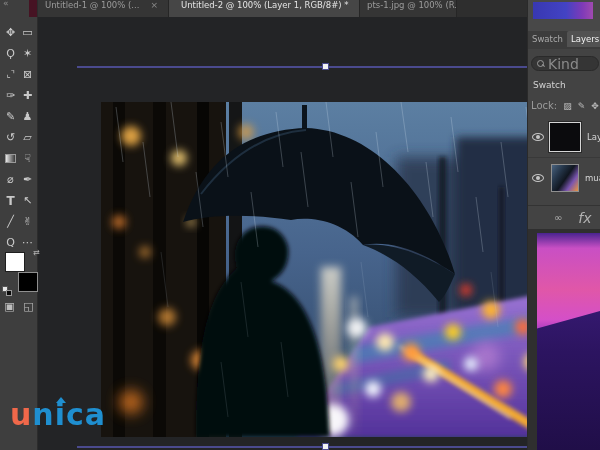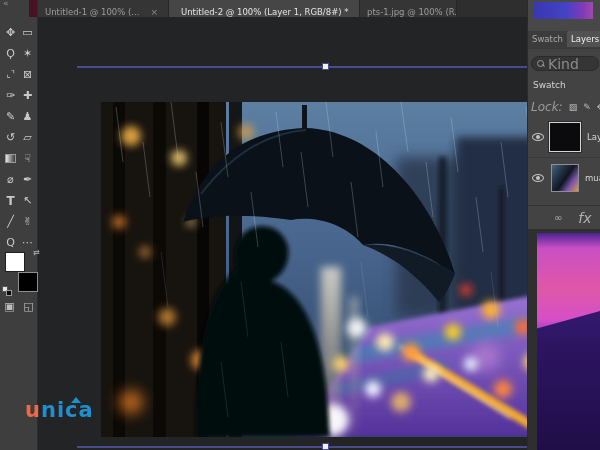--- a/index.html
+++ b/index.html
@@ -21,21 +21,21 @@
   .bgc{position:absolute;right:0;bottom:4px;width:20px;height:20px;background:#000000;border:1px solid #8f8f8f;z-index:1;}
   .swap{position:absolute;right:-2px;top:-4px;color:#b5b5b5;font-size:8px;z-index:3;}
   .mini{position:absolute;left:-2px;bottom:0;width:10px;height:10px;z-index:3;}
   .mini .mfg{position:absolute;left:0;top:0;width:6px;height:6px;background:#e8e8e8;border:1px solid #555;}
   .mini .mbg{position:absolute;right:0;bottom:0;width:6px;height:6px;background:#0a0a0a;border:1px solid #999;}
   .tb-bottom{position:absolute;left:0;top:300px;width:38px;display:flex;justify-content:space-around;color:#bdbdbd;font-size:11px;}
 
   
   .tabbar{position:absolute;left:38px;top:0;width:562px;height:17px;background:#2e2e2e;z-index:4;display:flex;}
   .maroon{position:absolute;left:-9px;top:0;width:8px;height:17px;background:#461323;z-index:5;}
-  .tab{height:17px;display:flex;align-items:flex-end;gap:11px;padding:0 7px;background:#353535;border-right:1px solid #262626;white-space:nowrap;overflow:hidden;}
+  .tab{height:17px;display:flex;align-items:flex-start;gap:11px;padding:0 7px;background:#353535;border-right:1px solid #262626;white-space:nowrap;overflow:hidden;}
   .tab .ttl{font-size:8.5px;color:#9b9b9b;}
   .tab .tclose{font-size:9px;color:#8a8a8a;}
   .tab.active{background:#464646;padding-left:12px;}
   .tab.active .ttl{color:#e4e4e4;}
   .tab1{width:131px;}.tab2{width:191px;}.tab3{width:97px;}
 
   
   .canvas{position:absolute;left:38px;top:17px;width:489px;height:433px;background:#232426;z-index:1;}
   .photo{position:absolute;left:63px;top:85px;width:449px;height:335px;z-index:2;}
   .guide{position:absolute;left:39px;width:488px;height:2px;background:#4a4a8e;z-index:3;}
@@ -49,21 +49,21 @@
   .rp-tabs{position:absolute;left:0;top:31px;width:73px;height:18px;background:#3c3c3c;display:flex;align-items:flex-start;}
   .rp-tab{font-size:8.5px;color:#a9a9a9;padding:3px 4px 3px 4px;white-space:nowrap;}
   .rp-tab.active{background:#525252;color:#f2f2f2;border-radius:2px 2px 0 0;}
   .rp-search{position:absolute;left:3px;top:56px;width:68px;height:15px;background:#353535;border:1px solid #2a2a2a;border-radius:8px;display:flex;align-items:center;gap:4px;padding:0 5px;overflow:hidden;}
   .mag{position:relative;width:7px;height:7px;flex:0 0 auto;}
   .mag::before{content:"";position:absolute;left:0;top:0;width:5px;height:5px;border:1px solid #9a9a9a;border-radius:50%;}
   .mag::after{content:"";position:absolute;left:5px;top:5px;width:3px;height:1px;background:#9a9a9a;transform:rotate(45deg);}
   .rp-search .ph{font-size:14px;color:#8b8b8b;white-space:nowrap;}
   .rp-blend{position:absolute;left:5px;top:80px;font-size:9px;color:#d2d2d2;}
   .rp-lock{position:absolute;left:3px;top:100px;width:70px;display:flex;align-items:center;gap:6px;overflow:hidden;}
-  .rp-lock .lbl{font-size:12px;color:#9a9a9a;font-style:italic;}
+  .rp-lock .lbl{font-size:10px;color:#9a9a9a;}
   .rp-lock .lk{font-size:9px;color:#bcbcbc;}
   .layer-row{position:absolute;left:0;width:73px;height:40px;display:flex;align-items:center;overflow:hidden;}
   .lr1{top:117px;}.lr2{top:157px;border-top:1px solid #393939;}
   .eye{position:relative;width:12px;height:8px;margin-left:4px;flex:0 0 auto;border:1px solid #c4c4c4;border-radius:50%;}
   .eye::after{content:"";position:absolute;left:3px;top:1px;width:4px;height:4px;background:#c4c4c4;border-radius:50%;}
   .thumb1{width:32px;height:30px;margin-left:5px;flex:0 0 auto;background:#0b0b0d;border:1px solid #d6d6d6;outline:1px solid #2a2a2a;}
   .thumb2{width:28px;height:28px;margin-left:7px;flex:0 0 auto;border:1px solid #8f8f8f;
     background:linear-gradient(125deg,#49637f 0%,#243447 30%,#10161f 52%,#7a55b0 74%,#e8953c 100%);}
   .lname{font-size:8.5px;color:#d6d6d6;margin-left:6px;white-space:nowrap;}
   .rp-bottom{position:absolute;left:0;top:205px;width:73px;height:24px;border-top:1px solid #333;display:flex;align-items:center;gap:16px;padding-left:26px;color:#b2b2b2;}
@@ -74,21 +74,21 @@
   
   .frag-top{position:absolute;left:533px;top:2px;width:60px;height:17px;z-index:5;
     background:linear-gradient(90deg,#3838b2 0%,#4343c4 55%,#7e3ab8 82%,#a04ab0 100%);}
   .frag-bottom{position:absolute;left:537px;top:233px;width:63px;height:217px;z-index:5;
     background:linear-gradient(180deg,#4a2490 0%,#c94fc4 7%,#e057a8 26%,#d44fc8 40%,#b13fc0 44%,#8a35b0 46%,#6a2ba0 48%,#53259a 100%);}
   .frag-bottom .mtn{position:absolute;left:0;top:0;width:100%;height:100%;
     clip-path:polygon(0 44%,100% 36%,100% 100%,0 100%);
     background:linear-gradient(180deg,#44218a 0%,#2c1460 55%,#200e48 100%);}
 
   
-  .watermark{position:absolute;left:25px;top:400px;z-index:6;font-weight:bold;font-size:21px;letter-spacing:1px;line-height:1;}
+  .watermark{position:absolute;left:10px;top:400px;z-index:6;font-weight:bold;font-size:30px;letter-spacing:1px;line-height:1;}
   .wm-u{color:#f0684a;}
   .wm-rest{color:#1f8fd0;}
   .wm-caret{position:absolute;left:46px;top:-3px;width:0;height:0;border-left:5px solid transparent;border-right:5px solid transparent;border-bottom:6px solid #1f8fd0;}
 </style>
 </head>
 <body>
 
 <div class="stage">
 
   <div class="canvas">

